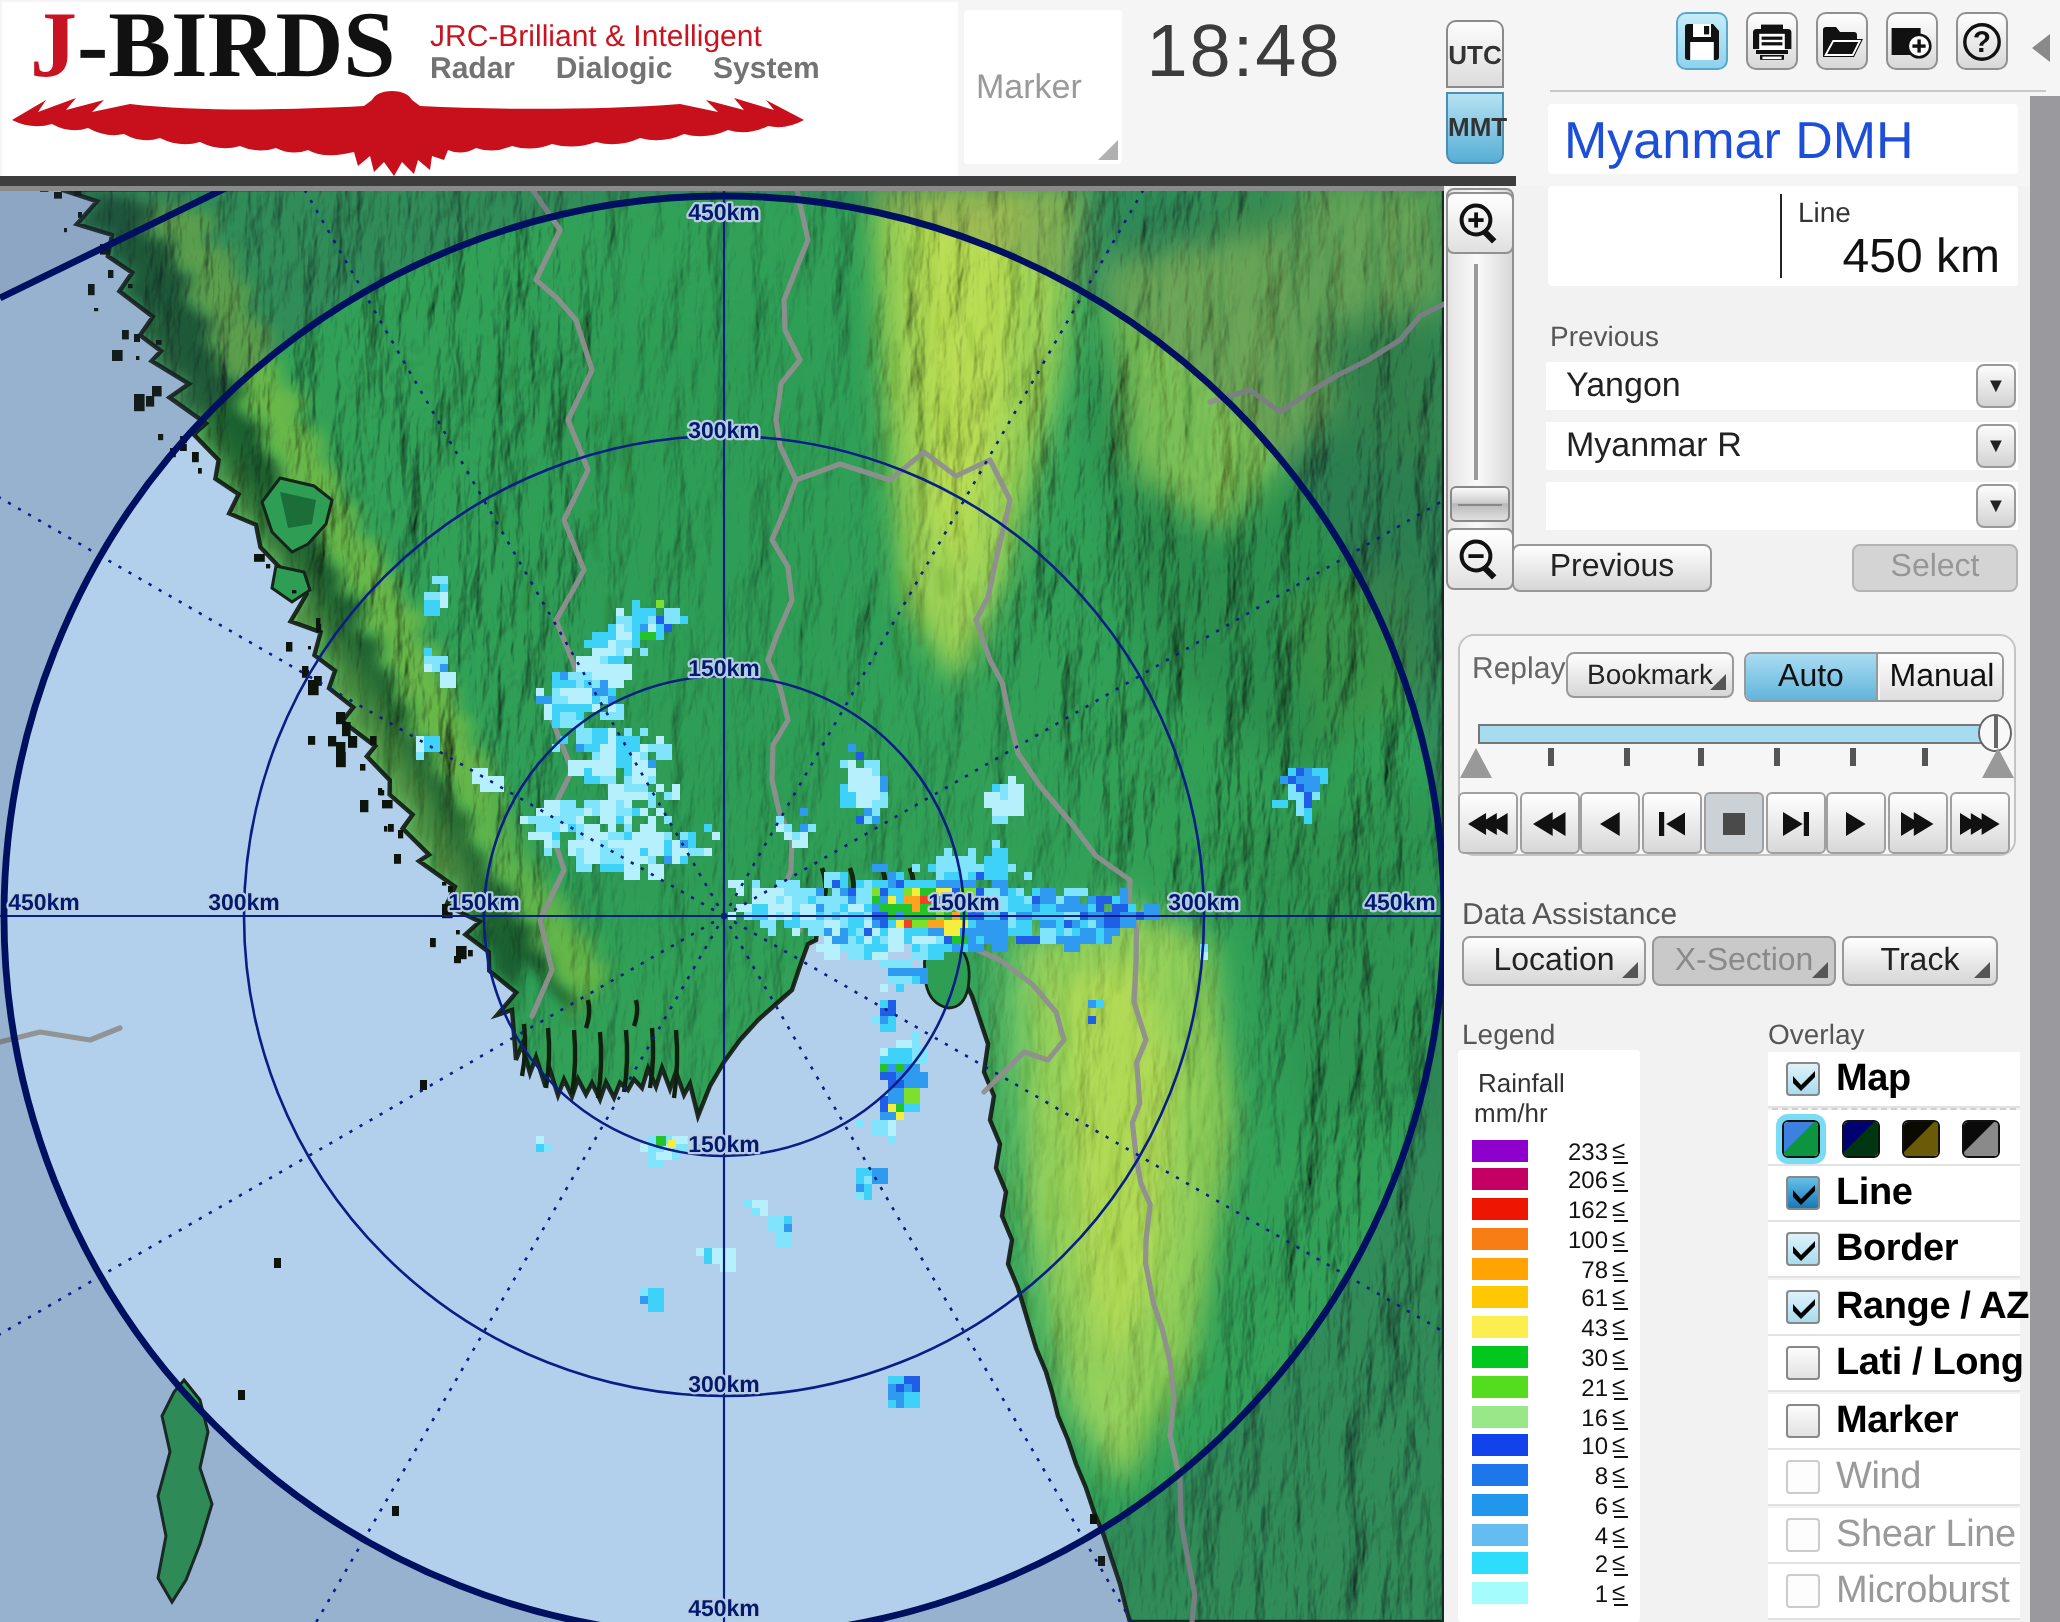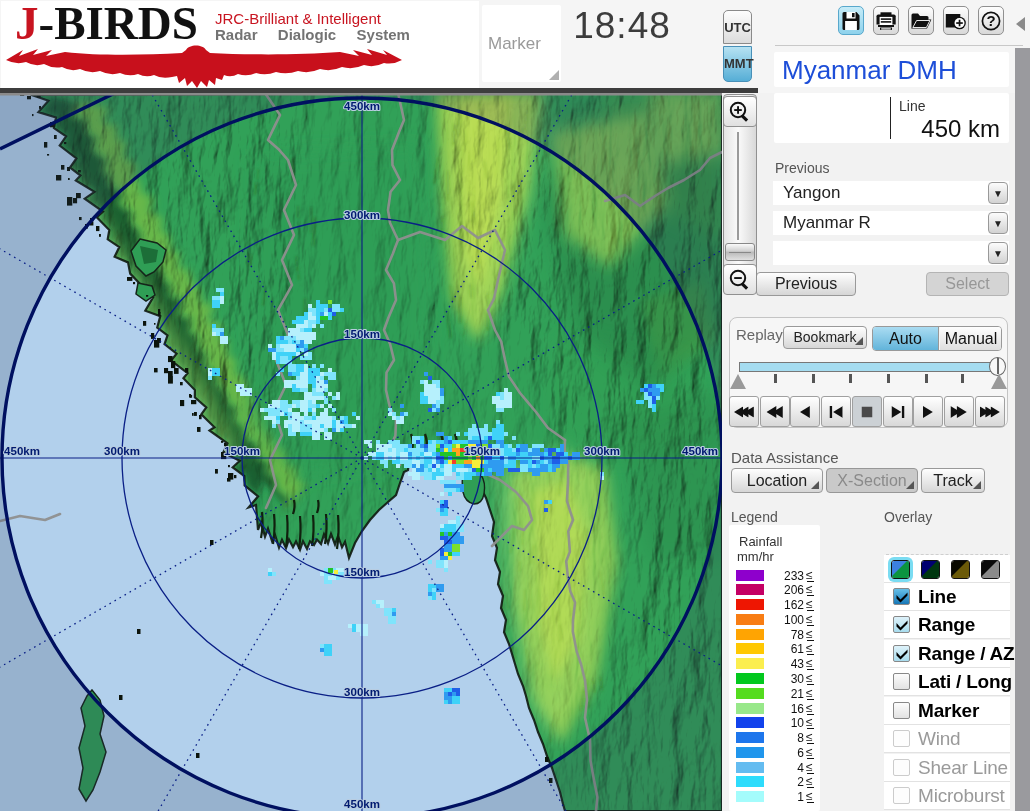--- a/index.html
+++ b/index.html
@@ -2352,21 +2352,21 @@
 <div class="pb" style="left:974.6px">
       <svg width="20" height="11" viewBox="0 0 20 11">
         <path d="M0.0 0 L9.02 5.5 L0.0 11 Z" fill="#111"></path>
         <path d="M5.4 0 L14.42 5.5 L5.4 11 Z" fill="#111"></path>
         <path d="M10.8 0 L19.82 5.5 L10.8 11 Z" fill="#111"></path>
       </svg>
     </div>
 <div class="slab" style="left:731px;top:449px;font-size:15px">Data Assistance</div>
 <div class="btn" style="left:731px;top:468px;width:92px;height:25px;line-height:23px">Location<div class="grip"></div></div>
 <div class="btn pressed" style="left:826px;top:468px;width:92px;height:25px;line-height:23px">X-Section<div class="grip"></div></div>
-<div class="btn" style="left:921px;top:468px;width:64px;height:25px;line-height:23px">Track<div class="grip"></div></div>
+<div class="btn" style="left:921px;top:468px;width:78px;height:25px;line-height:23px">Track<div class="grip"></div></div>
 <div class="whitebox" id="legendbox"></div>
 <div class="lgl" style="left:731px;top:509px;color:#555;font-size:14px">Legend</div>
 <div class="lgl" style="left:739px;top:534px">Rainfall</div>
 <div class="lgl" style="left:737px;top:549px">mm/hr</div>
 <div class="sw" style="top:569.5px;background:#8e00cc"></div>
 <div class="swlab" style="top:568.5px">233</div>
 <div class="leq" style="left:806px;top:567.5px">≤</div>
 <div class="sw" style="top:584.3px;background:#c40064"></div>
 <div class="swlab" style="top:583.3px">206</div>
 <div class="leq" style="left:806px;top:582.3px">≤</div>
@@ -2406,20 +2406,28 @@
 <div class="sw" style="top:761.6px;background:#64bcf0"></div>
 <div class="swlab" style="top:760.6px">4</div>
 <div class="leq" style="left:806px;top:759.6px">≤</div>
 <div class="sw" style="top:776.4px;background:#2edcfc"></div>
 <div class="swlab" style="top:775.4px">2</div>
 <div class="leq" style="left:806px;top:774.4px">≤</div>
 <div class="sw" style="top:791.2px;background:#a4fcfc"></div>
 <div class="swlab" style="top:790.2px">1</div>
 <div class="leq" style="left:806px;top:789.2px">≤</div>
 <div class="slab" style="left:884px;top:509px;font-size:14px">Overlay</div>
+<div class="ovrow" style="top:526.0px">
+<div class="cb">
+        <svg width="14" height="12" viewBox="0 0 14 12">
+          <path d="M1.5 4 L5.5 8.5 L12.5 1.5 L12.5 4.5 L5.5 11.5 L1.5 7.5 Z" fill="#000"></path>
+        </svg>
+      </div>
+<div class="lbl ">Map</div>
+    </div>
 <div class="ovrow" style="top:554.5px;border-bottom:1px solid #e2e2e2"></div>
 <div class="msw" style="left:891px;box-shadow:0 0 0 3px #7adcf2;">
       <i style="border-color:#3c80e0 transparent transparent transparent"></i>
       <b style="border-color:transparent transparent #0c9440 transparent"></b>
     </div>
 <div class="msw" style="left:921px;">
       <i style="border-color:#000070 transparent transparent transparent"></i>
       <b style="border-color:transparent transparent #003710 transparent"></b>
     </div>
 <div class="msw" style="left:951px;">
@@ -2437,21 +2445,21 @@
         </svg>
       </div>
 <div class="lbl ">Line</div>
     </div>
 <div class="ovrow" style="top:611.4px">
 <div class="cb">
         <svg width="14" height="12" viewBox="0 0 14 12">
           <path d="M1.5 4 L5.5 8.5 L12.5 1.5 L12.5 4.5 L5.5 11.5 L1.5 7.5 Z" fill="#000"></path>
         </svg>
       </div>
-<div class="lbl ">Range</div>
+<div class="lbl ">Border</div>
     </div>
 <div class="ovrow" style="top:639.8px">
 <div class="cb">
         <svg width="14" height="12" viewBox="0 0 14 12">
           <path d="M1.5 4 L5.5 8.5 L12.5 1.5 L12.5 4.5 L5.5 11.5 L1.5 7.5 Z" fill="#000"></path>
         </svg>
       </div>
 <div class="lbl ">Range / AZ</div>
     </div>
 <div class="ovrow" style="top:668.2px">

